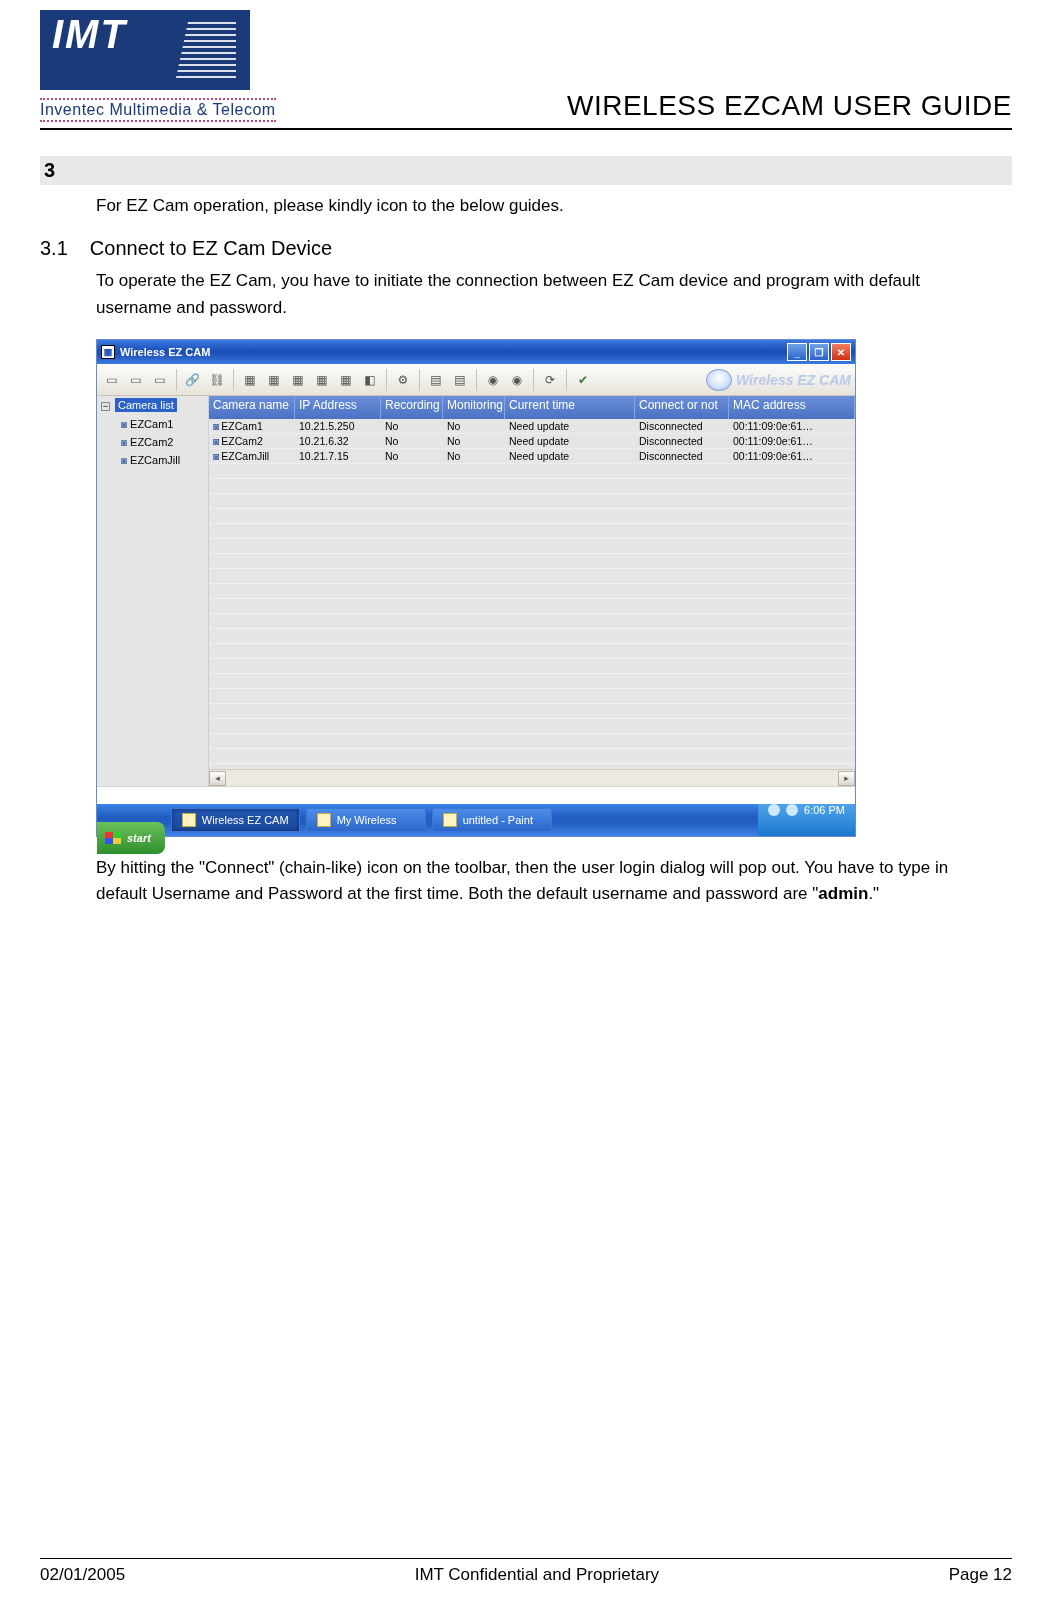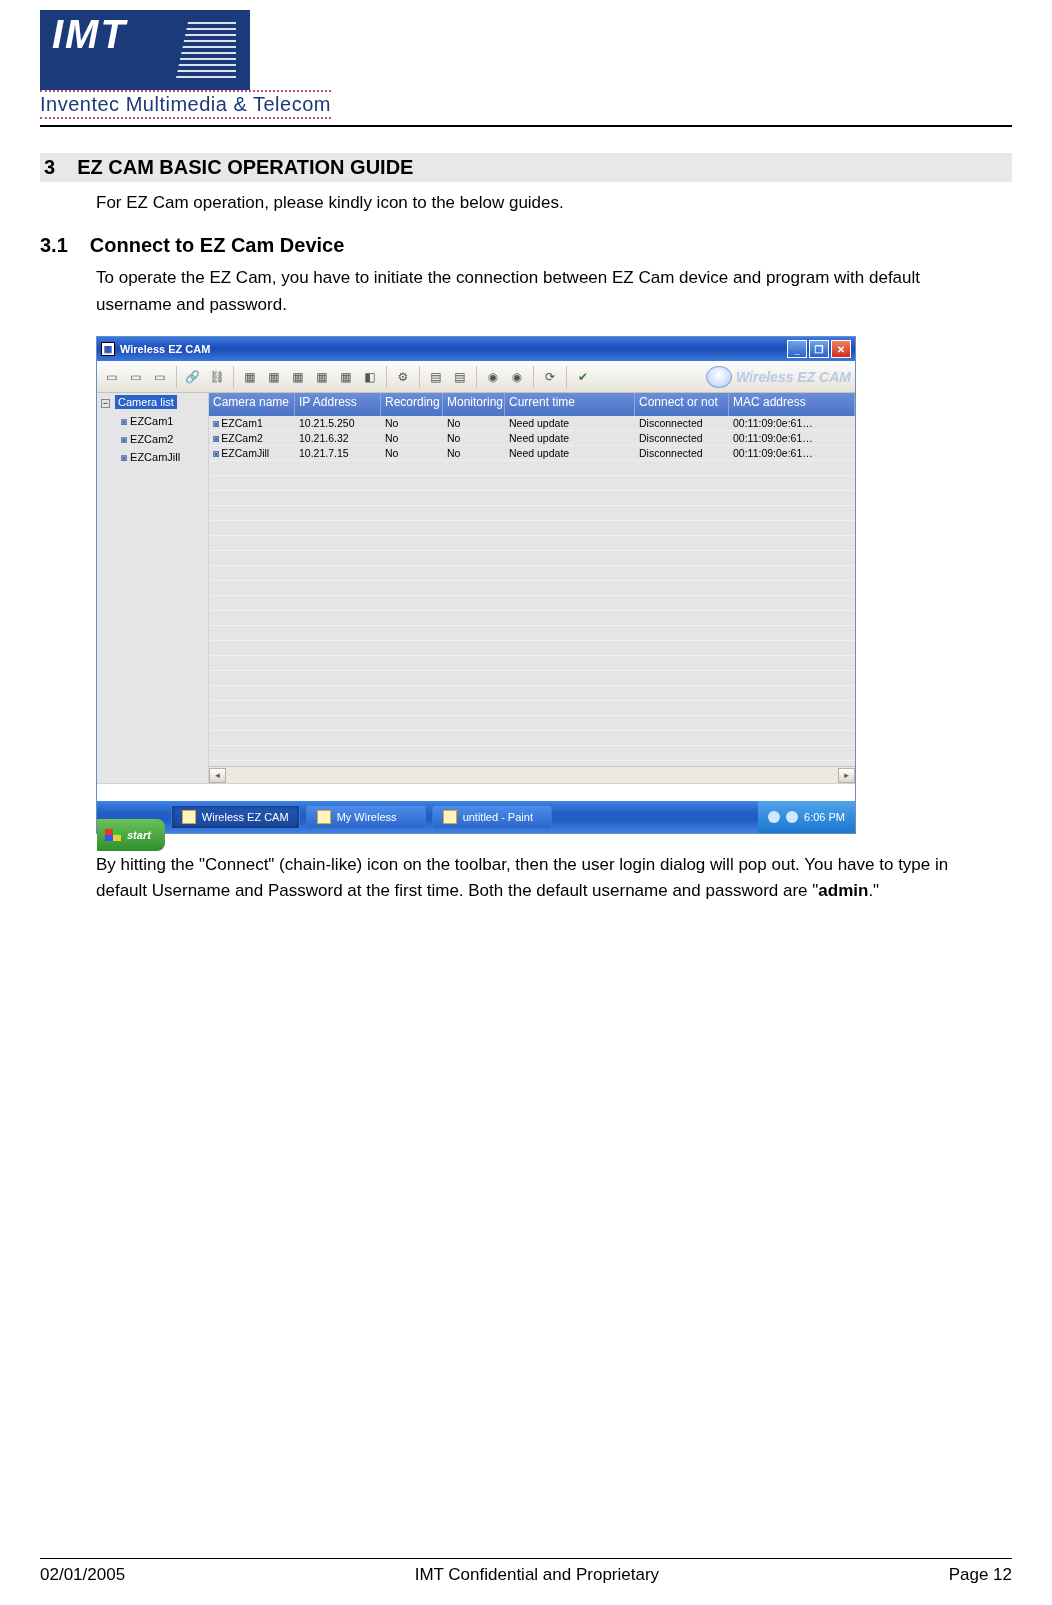--- a/index.html
+++ b/index.html
@@ -37,42 +37,42 @@
   .logo-box::after {
     content: "";
     position: absolute;
     right: 14px; top: 12px; bottom: 12px; width: 60px;
     background: repeating-linear-gradient(0deg,#fff 0 2px,#1a3a7a 2px 6px);
     clip-path: polygon(20% 0, 100% 0, 100% 100%, 0 100%);
     opacity: .85;
   }
   .logo-sub {
     color: #1a3a7a;
-    font-size: 20px;
+    font-size: 16px;
     letter-spacing: .5px;
     border-top: 2px dotted #b94a7a;
     border-bottom: 2px dotted #b94a7a;
     padding: 1px 0;
-    margin-top: 0;
+    margin-top: 8px;
   }
   .doc-title {
     font-size: 28px;
     letter-spacing: .5px;
   }
   .section-head {
     background: #e8e8e8;
     font-weight: bold;
     font-size: 20px;
     padding: 3px 4px;
     margin-top: 26px;
     display: flex;
     gap: 22px;
   }
   .section-sub {
-    font-weight: bold;
+    font-weight: normal;
     font-size: 20px;
     margin: 18px 0 8px 0;
     display: flex;
     gap: 22px;
   }
   .body-text {
     font-size: 17px;
     margin: 8px 0 8px 56px;
     line-height: 1.55;
     max-width: 880px;
@@ -274,21 +274,21 @@
   .task-item.active { background: linear-gradient(#2357b2,#1a479a); box-shadow: inset 0 0 4px #0a2a66; }
   .task-ico {
     width: 14px; height: 14px;
     background: #fff4c0;
     border: 1px solid #caa83a;
   }
   .systray {
     margin-left: auto;
     background: linear-gradient(#4fa3ea,#1a78cf);
     height: 32px;
-    display: flex; align-items: center;
+    display: flex; align-items: flex-start;
     padding: 0 10px;
     gap: 6px;
   }
   .tray-ico { width: 12px; height: 12px; border-radius: 50%; background: #cfe8ff; }
 
   
   .page-footer {
     position: absolute;
     left: 40px; right: 40px; bottom: 20px;
     border-top: 1px solid #000;
@@ -299,25 +299,25 @@
   }
 </style>
 </head>
 <body>
 
 <div class="page-header">
   <div class="logo-block">
     <div class="logo-box">IMT</div>
     <div class="logo-sub">Inventec Multimedia &amp; Telecom</div>
   </div>
+  <div class="doc-title">WIRELESS EZCAM USER GUIDE</div>
 </div>
 
 <div class="section-head">
   <span>3</span>
-  <span>EZ CAM BASIC OPERATION GUIDE</span>
 </div>
 <p class="body-text">For EZ Cam operation, please kindly icon to the below guides.</p>
 
 <div class="section-sub">
   <span>3.1</span>
   <span>Connect to EZ Cam Device</span>
 </div>
 <p class="body-text">To operate the EZ Cam, you have to initiate the connection between EZ Cam device and program with default username and password.</p>
 
 <div class="app-window">

